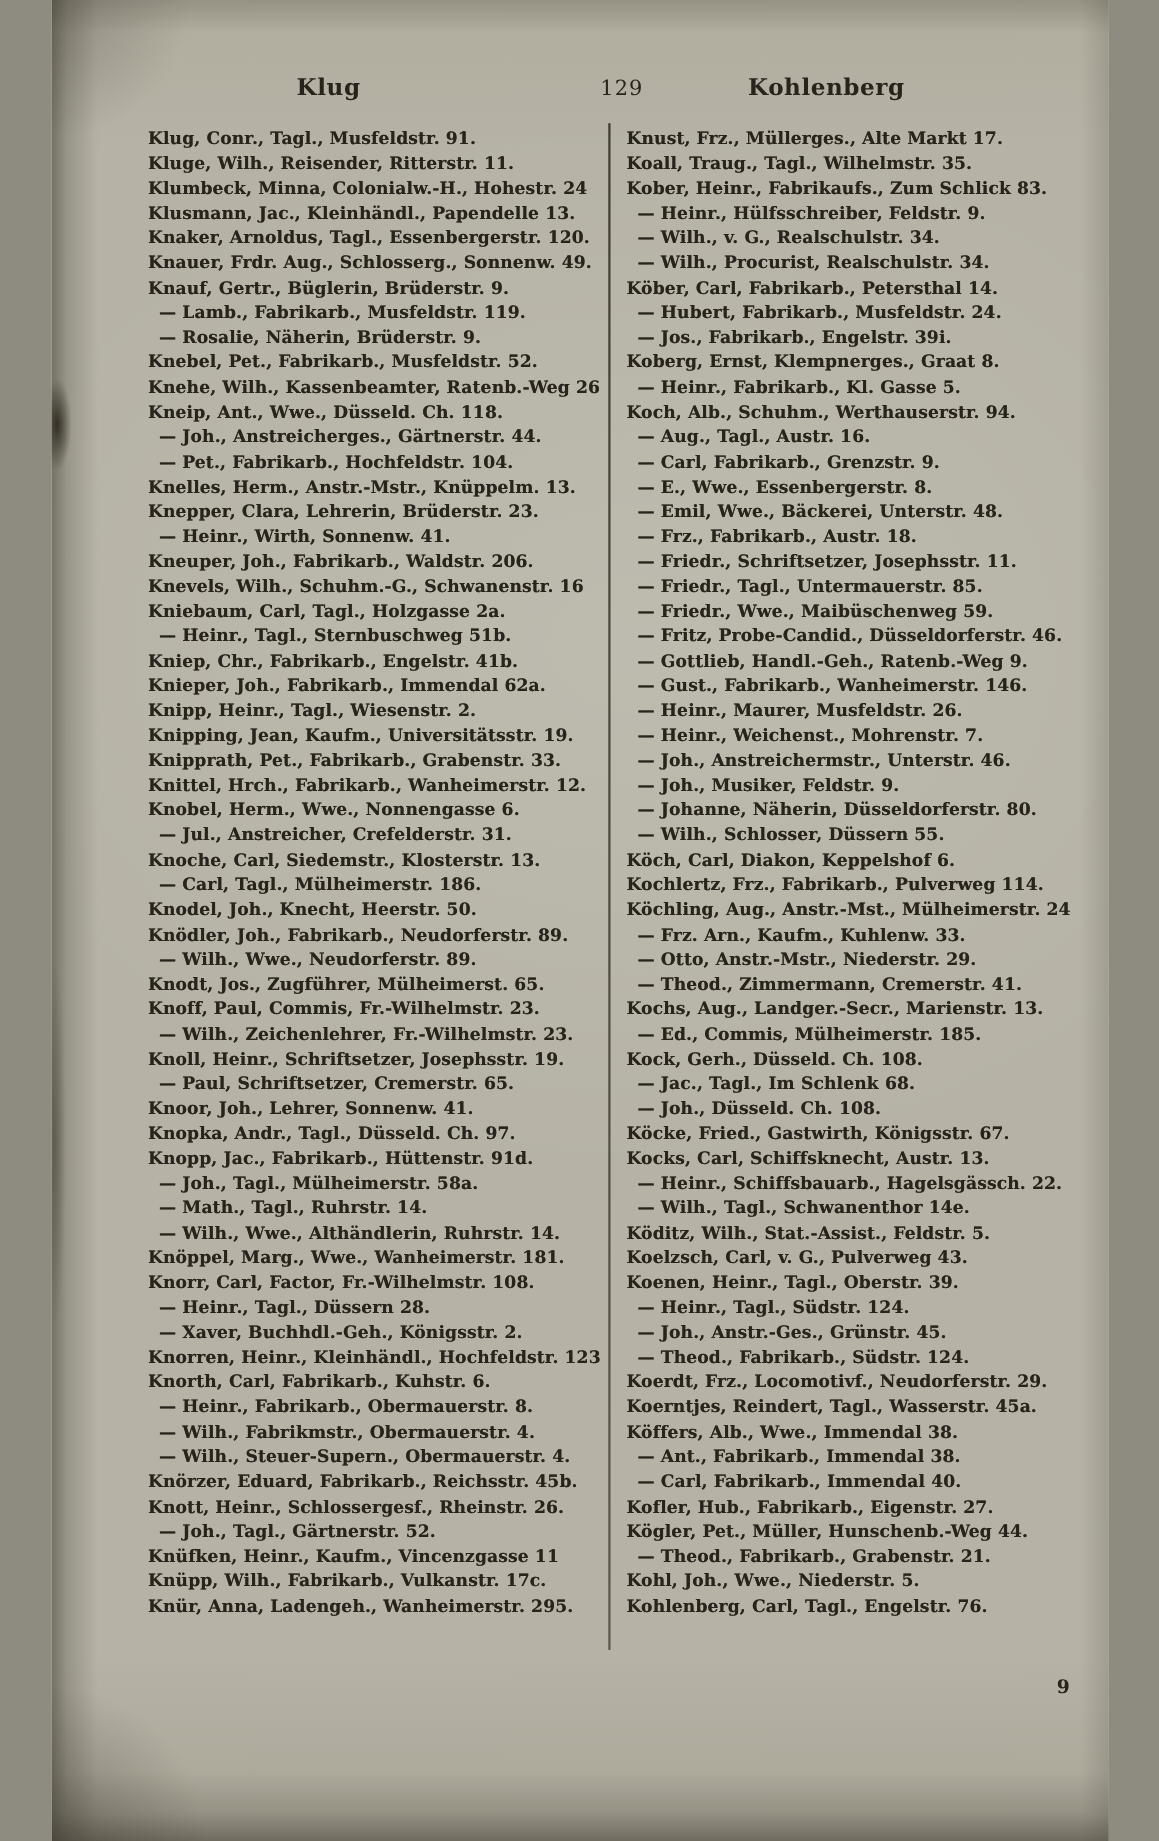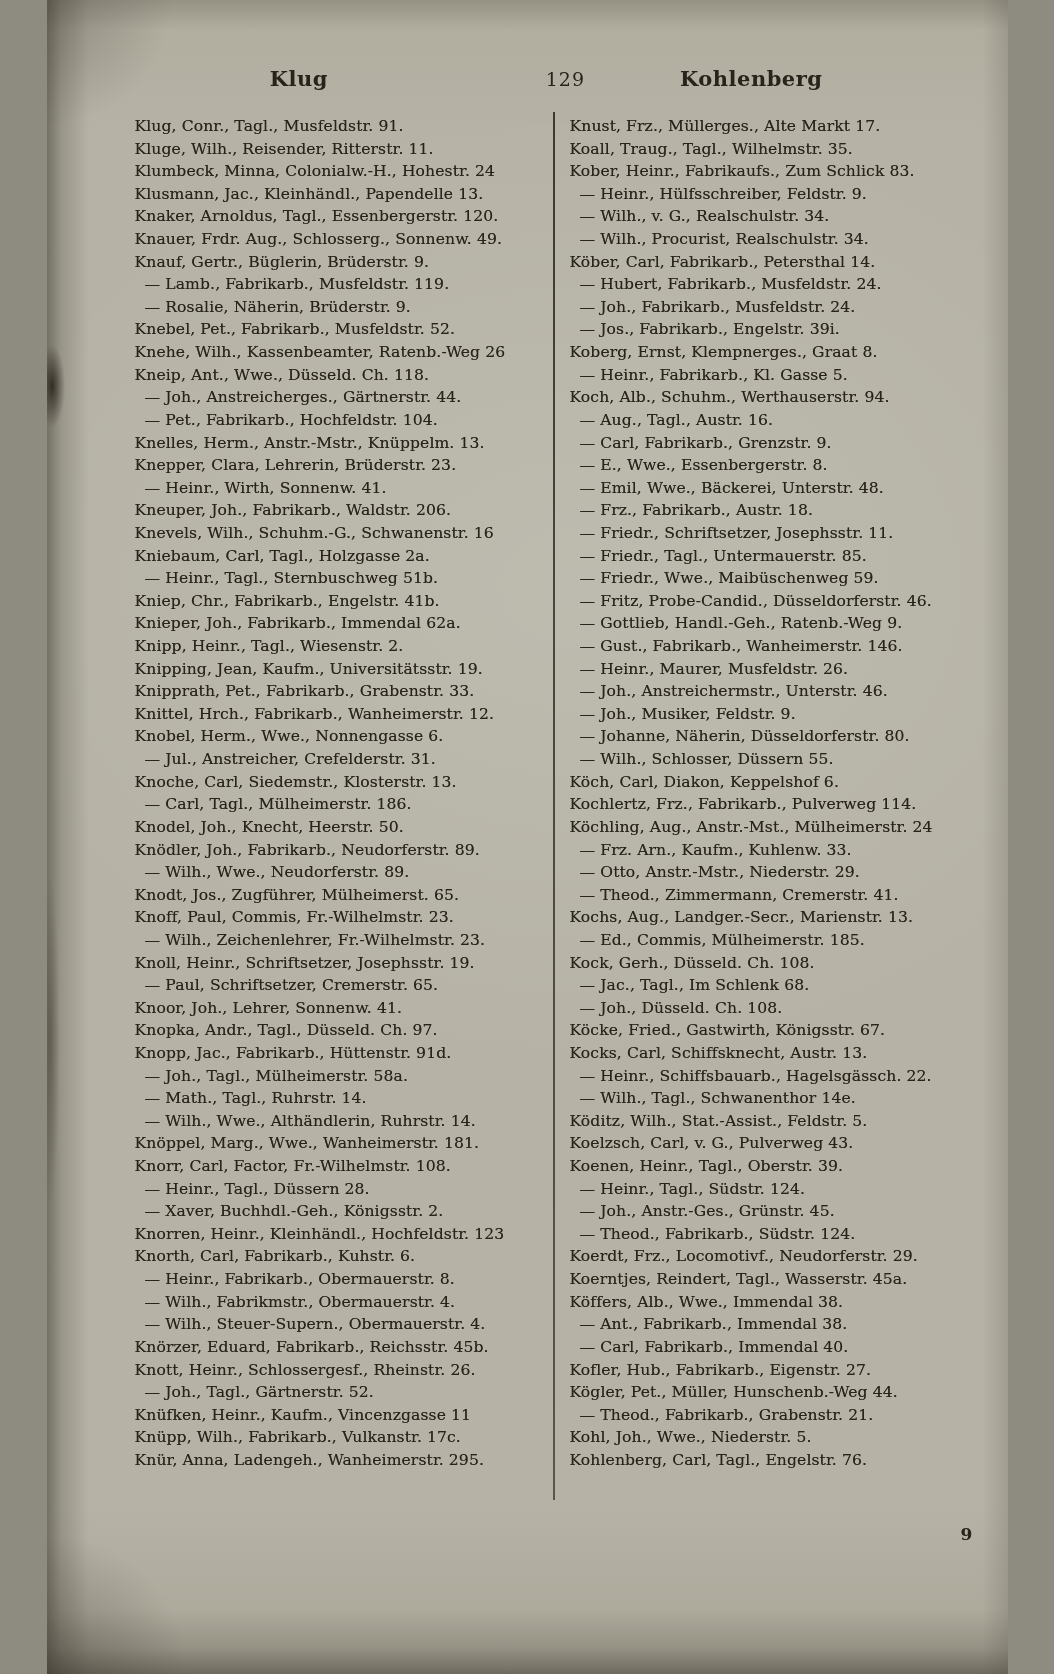--- a/index.html
+++ b/index.html
@@ -69,21 +69,21 @@
   .rule-divider {
     position: absolute;
     left: 506px; top: 112px;
     width: 2px; height: 1388px;
     background: linear-gradient(180deg, rgba(40,36,28,0.85), rgba(40,36,28,0.65));
   }
   .col {
     position: absolute;
     top: 115px;
     font-size: 15.6px;
-    font-weight: normal;
+    font-weight: bold;
     line-height: 22.62px;
     letter-spacing: 0.1px;
     text-shadow: 0 0 0.5px rgba(35,28,16,0.55);
   }
   .col-left  { left: 88px;  width: 412px; }
   .col-right { left: 523px; width: 442px; }
   .entry { white-space: nowrap; height: 22.62px; overflow: hidden; }
   .entry.cont { padding-left: 10px; }
   .footer-num {
     position: absolute;
@@ -245,21 +245,20 @@
       <div class="entry cont">— Heinr., Hülfsschreiber, Feldstr. 9.</div>
 
       <div class="entry cont">— Wilh., v. G., Realschulstr. 34.</div>
 
       <div class="entry cont">— Wilh., Procurist, Realschulstr. 34.</div>
 
       <div class="entry">Köber, Carl, Fabrikarb., Petersthal 14.</div>
 
       <div class="entry cont">— Hubert, Fabrikarb., Musfeldstr. 24.</div>
 
-      <div class="entry cont">— Joh., Fabrikarb., Musfeldstr. 24.</div>
 
       <div class="entry cont">— Jos., Fabrikarb., Engelstr. 39i.</div>
 
       <div class="entry">Koberg, Ernst, Klempnerges., Graat 8.</div>
 
       <div class="entry cont">— Heinr., Fabrikarb., Kl. Gasse 5.</div>
 
       <div class="entry">Koch, Alb., Schuhm., Werthauserstr. 94.</div>
 
       <div class="entry cont">— Aug., Tagl., Austr. 16.</div>
@@ -279,20 +278,21 @@
       <div class="entry cont">— Friedr., Wwe., Maibüschenweg 59.</div>
 
       <div class="entry cont">— Fritz, Probe-Candid., Düsseldorferstr. 46.</div>
 
       <div class="entry cont">— Gottlieb, Handl.-Geh., Ratenb.-Weg 9.</div>
 
       <div class="entry cont">— Gust., Fabrikarb., Wanheimerstr. 146.</div>
 
       <div class="entry cont">— Heinr., Maurer, Musfeldstr. 26.</div>
 
+      <div class="entry cont">— Heinr., Weichenst., Mohrenstr. 7.</div>
 
       <div class="entry cont">— Joh., Anstreichermstr., Unterstr. 46.</div>
 
       <div class="entry cont">— Joh., Musiker, Feldstr. 9.</div>
 
       <div class="entry cont">— Johanne, Näherin, Düsseldorferstr. 80.</div>
 
       <div class="entry cont">— Wilh., Schlosser, Düssern 55.</div>
 
       <div class="entry">Köch, Carl, Diakon, Keppelshof 6.</div>

